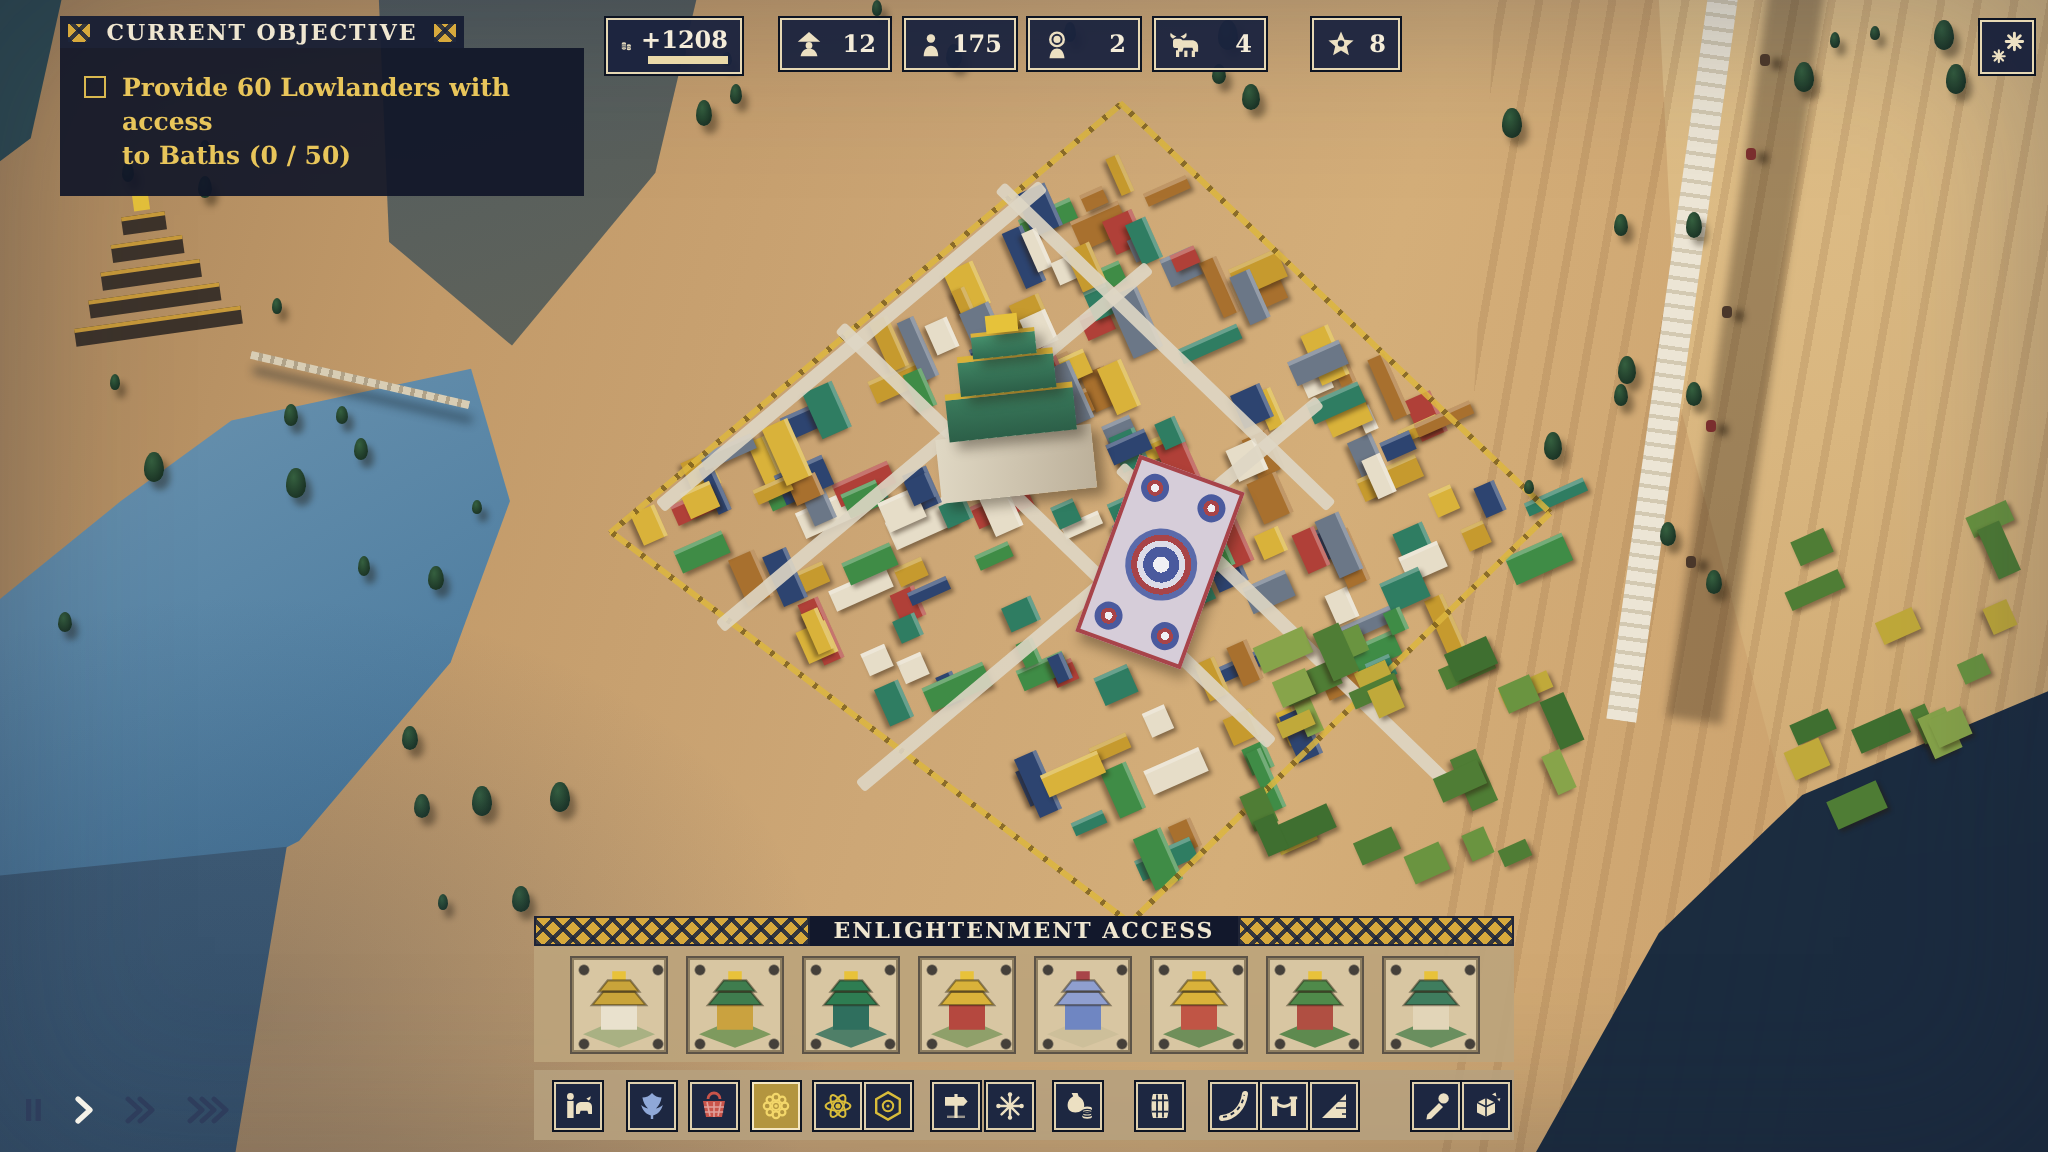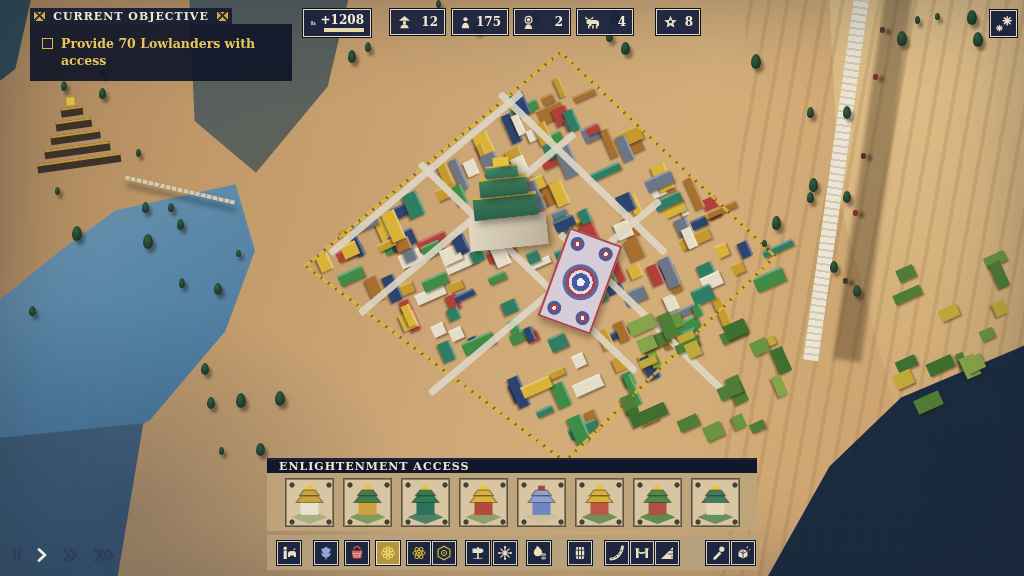--- a/index.html
+++ b/index.html
@@ -78,21 +78,21 @@
   #res-money .val{font-size:12px;line-height:12px;margin:0;}
   .money-bar{width:40px;height:4px;background:#ead9a8;}
   #res-1{left:390px;width:55px;} #res-2{left:452px;width:56px;}
   #res-3{left:514px;width:56px;} #res-4{left:577px;width:56px;} #res-5{left:656px;width:44px;}
 
   
   #weather-btn{position:absolute;left:990px;top:10px;width:27px;height:27px;background:rgba(24,32,58,.96);
      border:1.5px solid #e6d8b4;box-shadow:0 0 0 1px #0d1422;display:flex;align-items:center;justify-content:center;padding:0;cursor:pointer;}
 
   
-  #bp-header{position:absolute;left:267px;top:458px;width:490px;height:15px;display:flex;align-items:stretch;background:rgba(22,29,52,.95);flex-direction:column;}
+  #bp-header{position:absolute;left:267px;top:458px;width:490px;height:15px;display:flex;align-items:stretch;background:rgba(22,29,52,.95);}
   #bp-header .ornament{flex:1;margin:1px;}
   .bp-title-wrap{background:rgba(18,24,44,.97);display:flex;align-items:center;padding:0 12px;}
   .bp-title{color:#efe6d0;font-size:11px;font-weight:bold;letter-spacing:1px;white-space:nowrap;}
   #thumb-strip{position:absolute;left:267px;top:473px;width:490px;height:58px;background:rgba(188,164,124,.92);
      display:flex;align-items:center;justify-content:center;gap:11px;}
   .thumb{width:47px;height:47px;background:#d8c6a2;border:1px solid #8f7f61;box-shadow:0 0 0 1px #5c5347;
      padding:0;cursor:pointer;position:relative;
      background-image:radial-gradient(circle at 5px 5px,#45403a 2.2px,transparent 3px),
        radial-gradient(circle at 42px 5px,#45403a 2.2px,transparent 3px),
        radial-gradient(circle at 5px 42px,#45403a 2.2px,transparent 3px),
@@ -442,21 +442,22 @@
 
   <div id="objective">
     <div class="obj-header">
       <div class="ornament"></div>
       <span class="obj-title">CURRENT OBJECTIVE</span>
       <div class="ornament"></div>
     </div>
     <div class="obj-body">
       <div class="obj-check"></div>
       <div class="obj-text">
-        <div>Provide 70 Lowlanders with access</div>
+        <div>Provide 60 Lowlanders with access</div>
+        <div>to Baths (0 / 50)</div>
       </div>
     </div>
   </div>
 
   <div class="resbox" id="res-money">
     <svg viewBox="0 0 20 16" width="20" height="16">
       <g style="fill:#ece0c2">
         <ellipse cx="6" cy="4" rx="3.2" ry="1.6"></ellipse>
           <rect x="2.8" y="4" width="6.4" height="8"></rect>
         <ellipse cx="6" cy="12" rx="3.2" ry="1.6"></ellipse>

